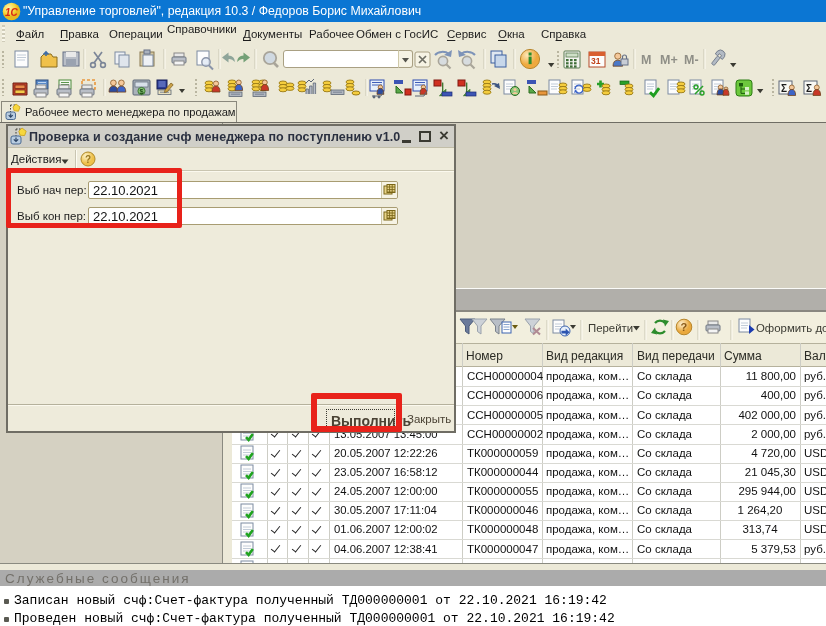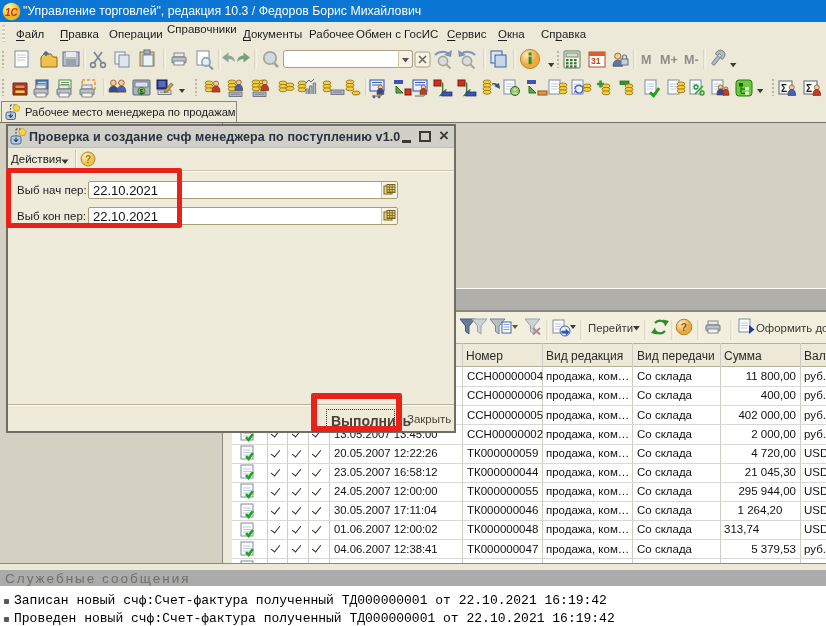--- a/index.html
+++ b/index.html
@@ -507,21 +507,21 @@
     <path d="M3 5h8M3 7.5h8M3 10h7" stroke="#c2ccd8" stroke-width="1" fill="none"></path>
     <path d="M6 11.15 l2.625 2.7300000000000004 l4.2 -5.775" stroke="#1fa31f" stroke-width="2.6" fill="none"></path>
   </svg>
 <div class="ck" style="left:273px;top:524.2px"></div>
 <div class="ck" style="left:294px;top:524.2px"></div>
 <div class="ck" style="left:314px;top:524.2px"></div>
 <div class="a" style="left:334px;top:523.4px;font-size:11.3px;color:#111">01.06.2007 12:00:02</div>
 <div class="a" style="left:467px;top:523.4px;font-size:11.5px;color:#111">ТК000000048</div>
 <div class="a" style="left:546px;top:523.4px;font-size:11.5px;color:#111;width:84px;overflow:hidden;white-space:nowrap">продажа, ком…</div>
 <div class="a" style="left:637px;top:523.4px;font-size:11.5px;color:#111">Со склада</div>
-<div class="a" style="left:724px;top:523.4px;width:72px;text-align:left;font-size:11.5px;color:#111">313,74</div>
+<div class="a" style="left:724px;top:523.4px;width:72px;text-align:center;font-size:11.5px;color:#111">313,74</div>
 <div class="a" style="left:804px;top:523.4px;font-size:11.5px;color:#111">USD</div>
 <svg class="a" style="left:240px;top:540.9px" width="18" height="17">
     <rect x="1" y="1" width="12" height="13" fill="#fdfdfd" stroke="#7d8ba1" stroke-width="1"></rect>
     <path d="M3 5h8M3 7.5h8M3 10h7" stroke="#c2ccd8" stroke-width="1" fill="none"></path>
     <path d="M6 11.15 l2.625 2.7300000000000004 l4.2 -5.775" stroke="#1fa31f" stroke-width="2.6" fill="none"></path>
   </svg>
 <div class="ck" style="left:273px;top:543.4px"></div>
 <div class="ck" style="left:294px;top:543.4px"></div>
 <div class="ck" style="left:314px;top:543.4px"></div>
 <div class="a" style="left:334px;top:542.6px;font-size:11.3px;color:#111">04.06.2007 12:38:41</div>

